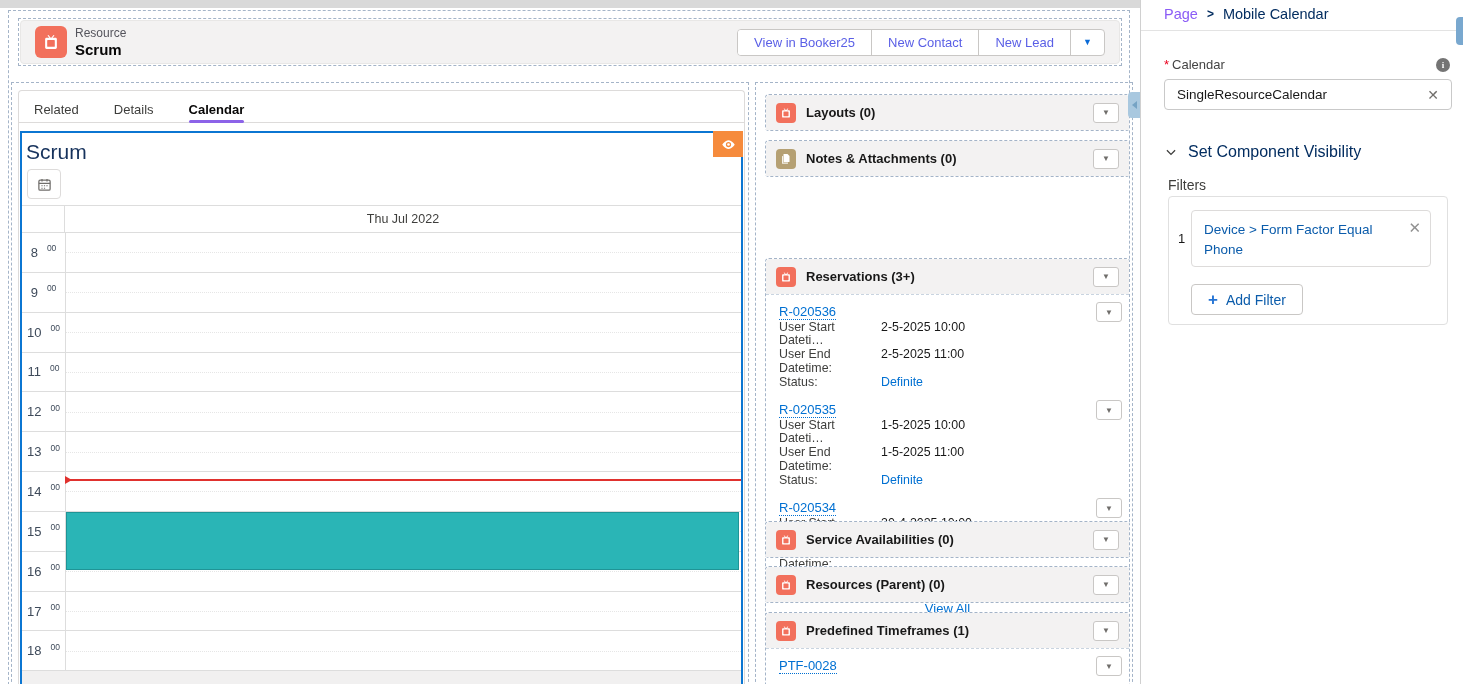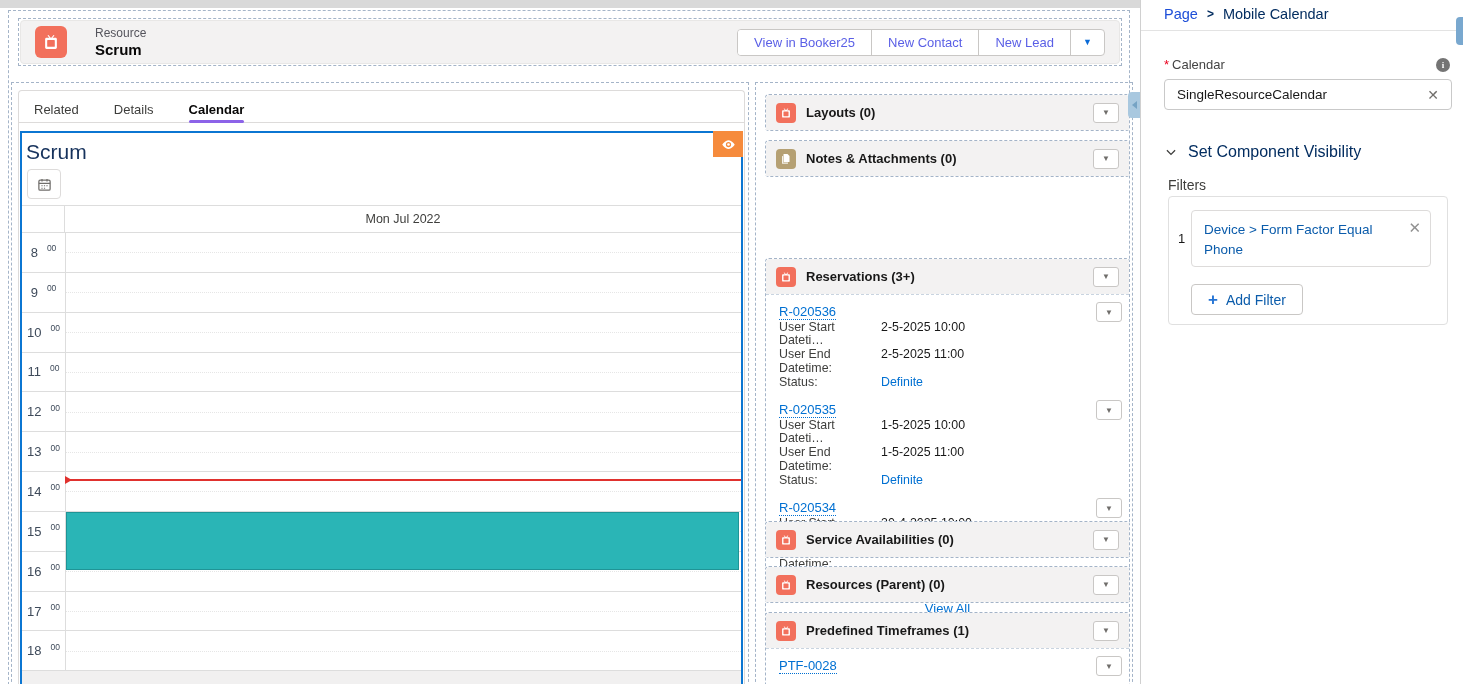--- a/index.html
+++ b/index.html
@@ -10,21 +10,21 @@
   .top-strip { position:absolute; left:0; top:0; width:1140px; height:8px; background:#d9d9d9; }
   .dashed { border:1px dashed #a4b4c8; }
   .outer-dashed { position:absolute; left:8px; top:10px; width:1122px; height:690px; }
   .left-region { position:absolute; left:11px; top:82px; width:738px; height:610px; border-bottom:none; }
   .right-region { position:absolute; left:755px; top:82px; width:378px; height:610px; border-bottom:none; }
 
   
   .header-wrap { position:absolute; left:18px; top:18px; width:1104px; height:48px; background:#fff; }
   .header-card { position:absolute; inset:1px; background:#f3f2f2; border:1px solid #e8e7e6; border-radius:4px; display:flex; align-items:center; padding:0 14px; }
   .record-icon { width:32px; height:32px; border-radius:6px; background:#f2705c; display:flex; align-items:center; justify-content:center; flex:0 0 auto; }
-  .header-titles { margin-left:28px; }
+  .header-titles { margin-left:8px; }
   .entity-label { font-size:12px; color:#54545c; }
   .record-name { font-size:15px; font-weight:bold; color:#080707; margin-top:1px; }
   .action-group { margin-left:auto; display:flex; height:27px; border:1px solid #c9c7c5; border-radius:4px; background:#fff; overflow:hidden; }
   .action-btn { display:flex; align-items:center; padding:0 16px; font-size:13px; color:#5a5fe6; border-left:1px solid #c9c7c5; cursor:pointer; background:#fff; }
   .action-btn:first-child { border-left:none; }
   .action-caret { display:flex; align-items:center; justify-content:center; width:34px; border-left:1px solid #c9c7c5; color:#0b6bd7; font-size:9px; cursor:pointer; }
 
   
   .left-card { position:absolute; left:18px; top:90px; width:727px; height:594px; background:#fff; border:1px solid #dddbda; border-bottom:none; border-radius:4px 4px 0 0; }
   .tabs { display:flex; padding:11px 0 0 15px; height:32px; border-bottom:1px solid #dddbda; }
@@ -77,21 +77,21 @@
   .res-value.link-value { color:#0070d2; cursor:pointer; }
   .entry-dd { position:absolute; right:7px; top:7px; margin-left:0; }
   .view-all { border-top:1px solid #dddbda; margin-top:6px; height:26px; display:flex; align-items:center; justify-content:center; font-size:13px; color:#0070d2; cursor:pointer; }
 
   .collapse-handle { position:absolute; left:1128px; top:92px; width:13px; height:26px; background:#a9c8df; border-radius:4px 0 0 4px; display:flex; align-items:center; justify-content:center; cursor:pointer; }
   .collapse-handle::after { content:''; width:0; height:0; border-top:4px solid transparent; border-bottom:4px solid transparent; border-right:5px solid #76a3c4; }
 
   
   .props { position:absolute; left:1140px; top:0; width:323px; height:684px; background:#fff; border-left:1px solid #d0d0d0; }
   .crumbs { position:absolute; left:23px; top:6px; display:flex; align-items:center; gap:9px; font-size:14.5px; }
-  .crumb-root { color:#1d4ed8; cursor:pointer; }
+  .crumb-root { color:#8b5cf6; cursor:pointer; }
   .crumb-sep { color:#032d60; font-weight:bold; font-size:12px; }
   .crumb-current { color:#032d60; }
   .props-hr { position:absolute; left:0; top:30px; width:100%; border-top:1px solid #e3e3e3; }
   .props-scrollbar { position:absolute; right:0; top:17px; width:7px; height:28px; background:#79a8cf; border-radius:4px 0 0 4px; cursor:pointer; }
   .field-label-row { position:absolute; left:23px; top:57px; right:13px; display:flex; align-items:center; font-size:13px; color:#444; }
   .req-star { color:#ea001e; margin-right:3px; }
   .info-icon { margin-left:auto; width:14px; height:14px; border-radius:50%; background:#747474; color:#fff; font-size:9px; font-weight:bold; display:flex; align-items:center; justify-content:center; font-family:"Liberation Serif", serif; cursor:pointer; }
   .cal-field { position:absolute; left:23px; top:79px; width:288px; height:31px; border:1px solid #c9c9c9; border-radius:4px; display:flex; align-items:center; padding:0 12px; background:#fff; }
   .cal-field-value { font-size:13.5px; color:#181818; }
   .clear-x { margin-left:auto; color:#706e6b; font-size:14px; cursor:pointer; }
@@ -157,21 +157,21 @@
     <div class="cal-btn cal-left-btn">
       <svg width="15" height="15" viewBox="0 0 24 24" fill="none" stroke="#706e6b" stroke-width="2">
           <rect x="3" y="5" width="18" height="16" rx="2"></rect>
           <path d="M3 10h18M8 3v4M16 3v4"></path>
           <path d="M7 14h2M11 14h2M15 14h2M7 18h2M11 18h2" stroke-width="1.6"></path>
         </svg>
     </div>
 
     <div class="day-header">
       <div class="gutter-spacer"></div>
-      <div class="day-label">Mon Jul 2022</div>
+      <div class="day-label">Thu Jul 2022</div>
     </div>
 
     <div class="cal-grid">
       <div class="cal-row">
           <div class="cal-hour">
             <span>8</span>
             <sup>00</sup>
           </div>
           <div class="cal-cell"></div>
         </div>

